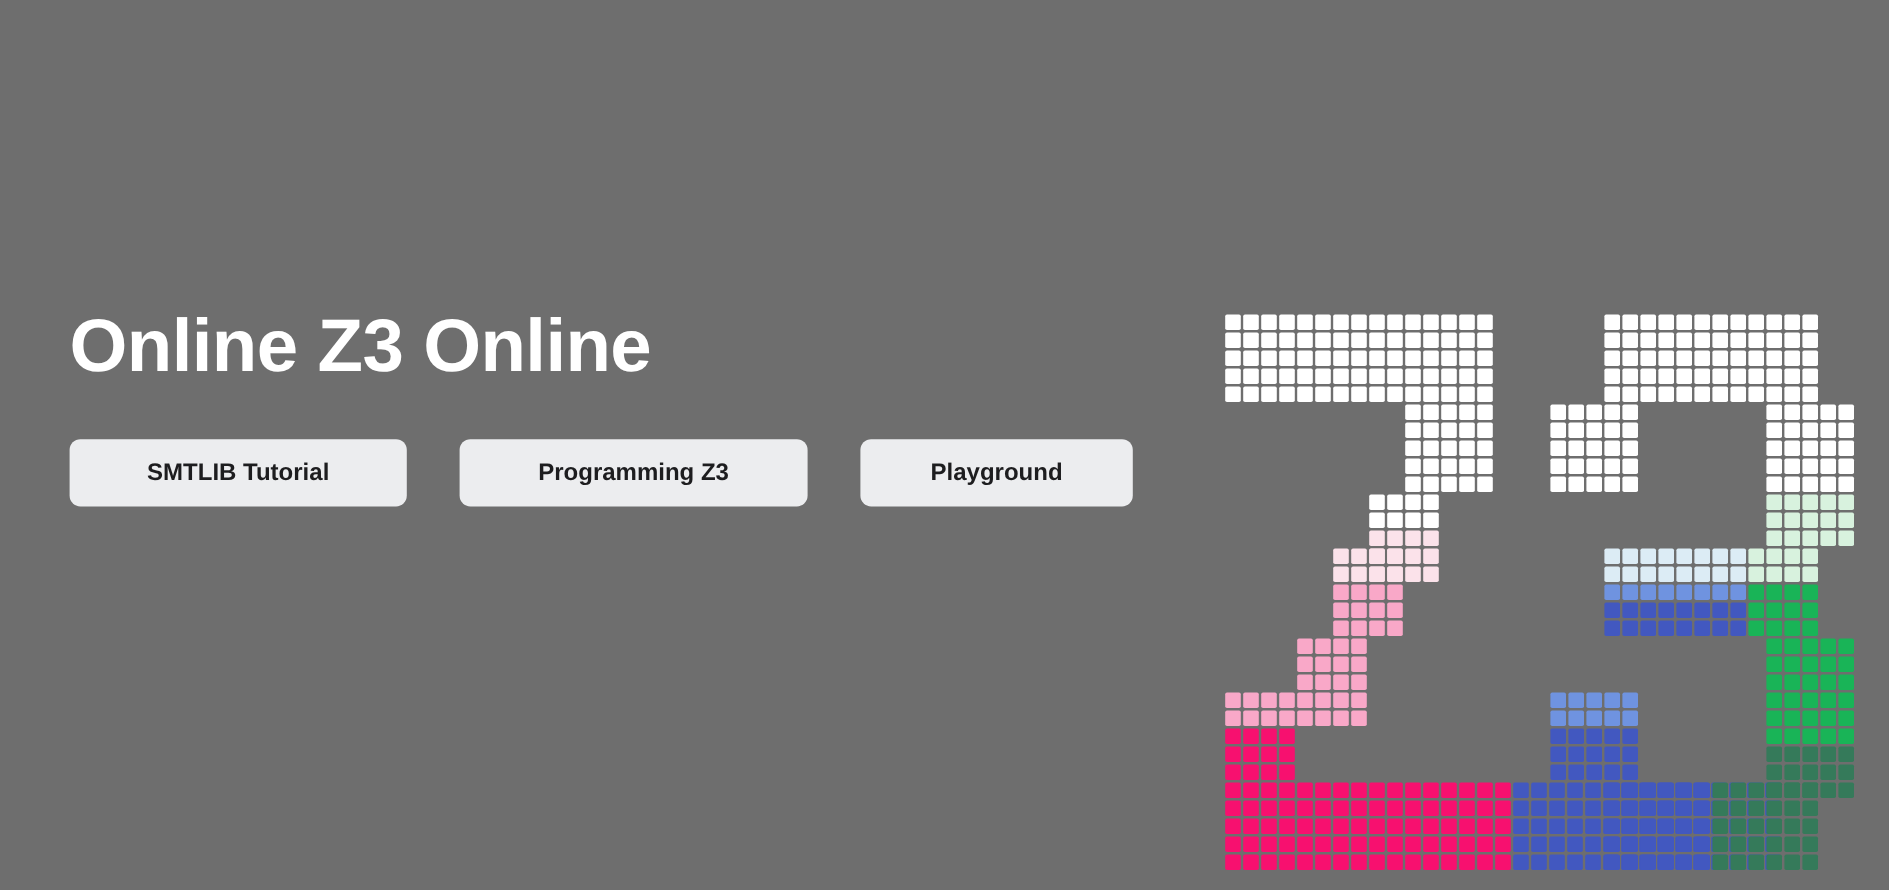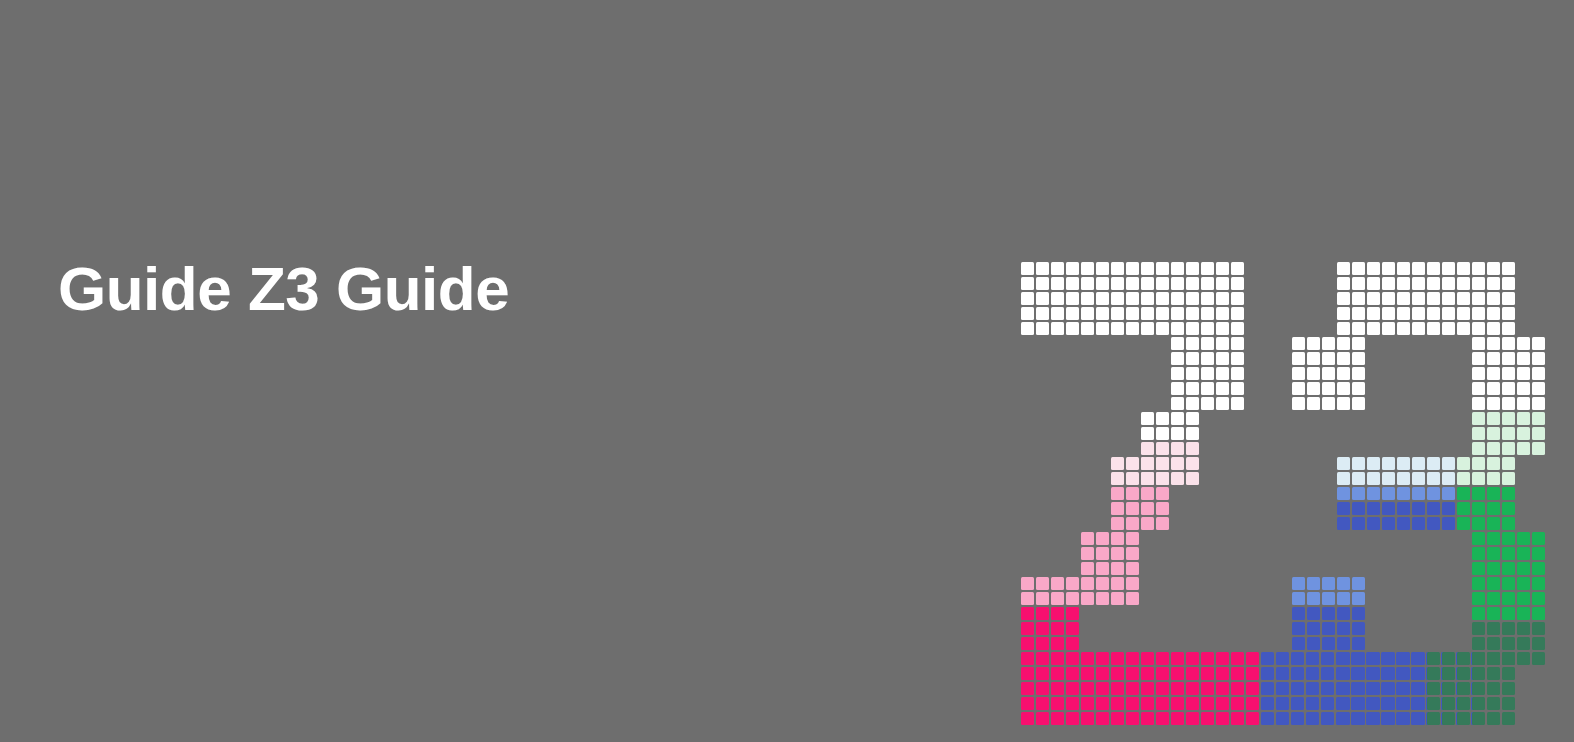--- a/index.html
+++ b/index.html
@@ -68,23 +68,28 @@
     width:13px;height:13px;
     border-radius:1.5px;
   }
 </style>
 </head>
 <body>
 
 <div class="hero">
 
   <div class="hero-left">
-    <h1 class="page-title">Guide Z3 Guide</h1>
+    <h1 class="page-title">Online Z3 Online</h1>
   </div>
 
+  <div class="btn-row">
+    <button class="btn btn-0">SMTLIB Tutorial</button>
+    <button class="btn btn-1">Programming Z3</button>
+    <button class="btn btn-2">Playground</button>
+  </div>
 
   <div class="logo">
     <div class="glyph" id="glyph-7">
         <div class="px" style="left: 21px; top: 12px; background: rgb(255, 255, 255);"></div>
         <div class="px" style="left: 36px; top: 12px; background: rgb(255, 255, 255);"></div>
         <div class="px" style="left: 51px; top: 12px; background: rgb(255, 255, 255);"></div>
         <div class="px" style="left: 66px; top: 12px; background: rgb(255, 255, 255);"></div>
         <div class="px" style="left: 81px; top: 12px; background: rgb(255, 255, 255);"></div>
         <div class="px" style="left: 96px; top: 12px; background: rgb(255, 255, 255);"></div>
         <div class="px" style="left: 111px; top: 12px; background: rgb(255, 255, 255);"></div>

